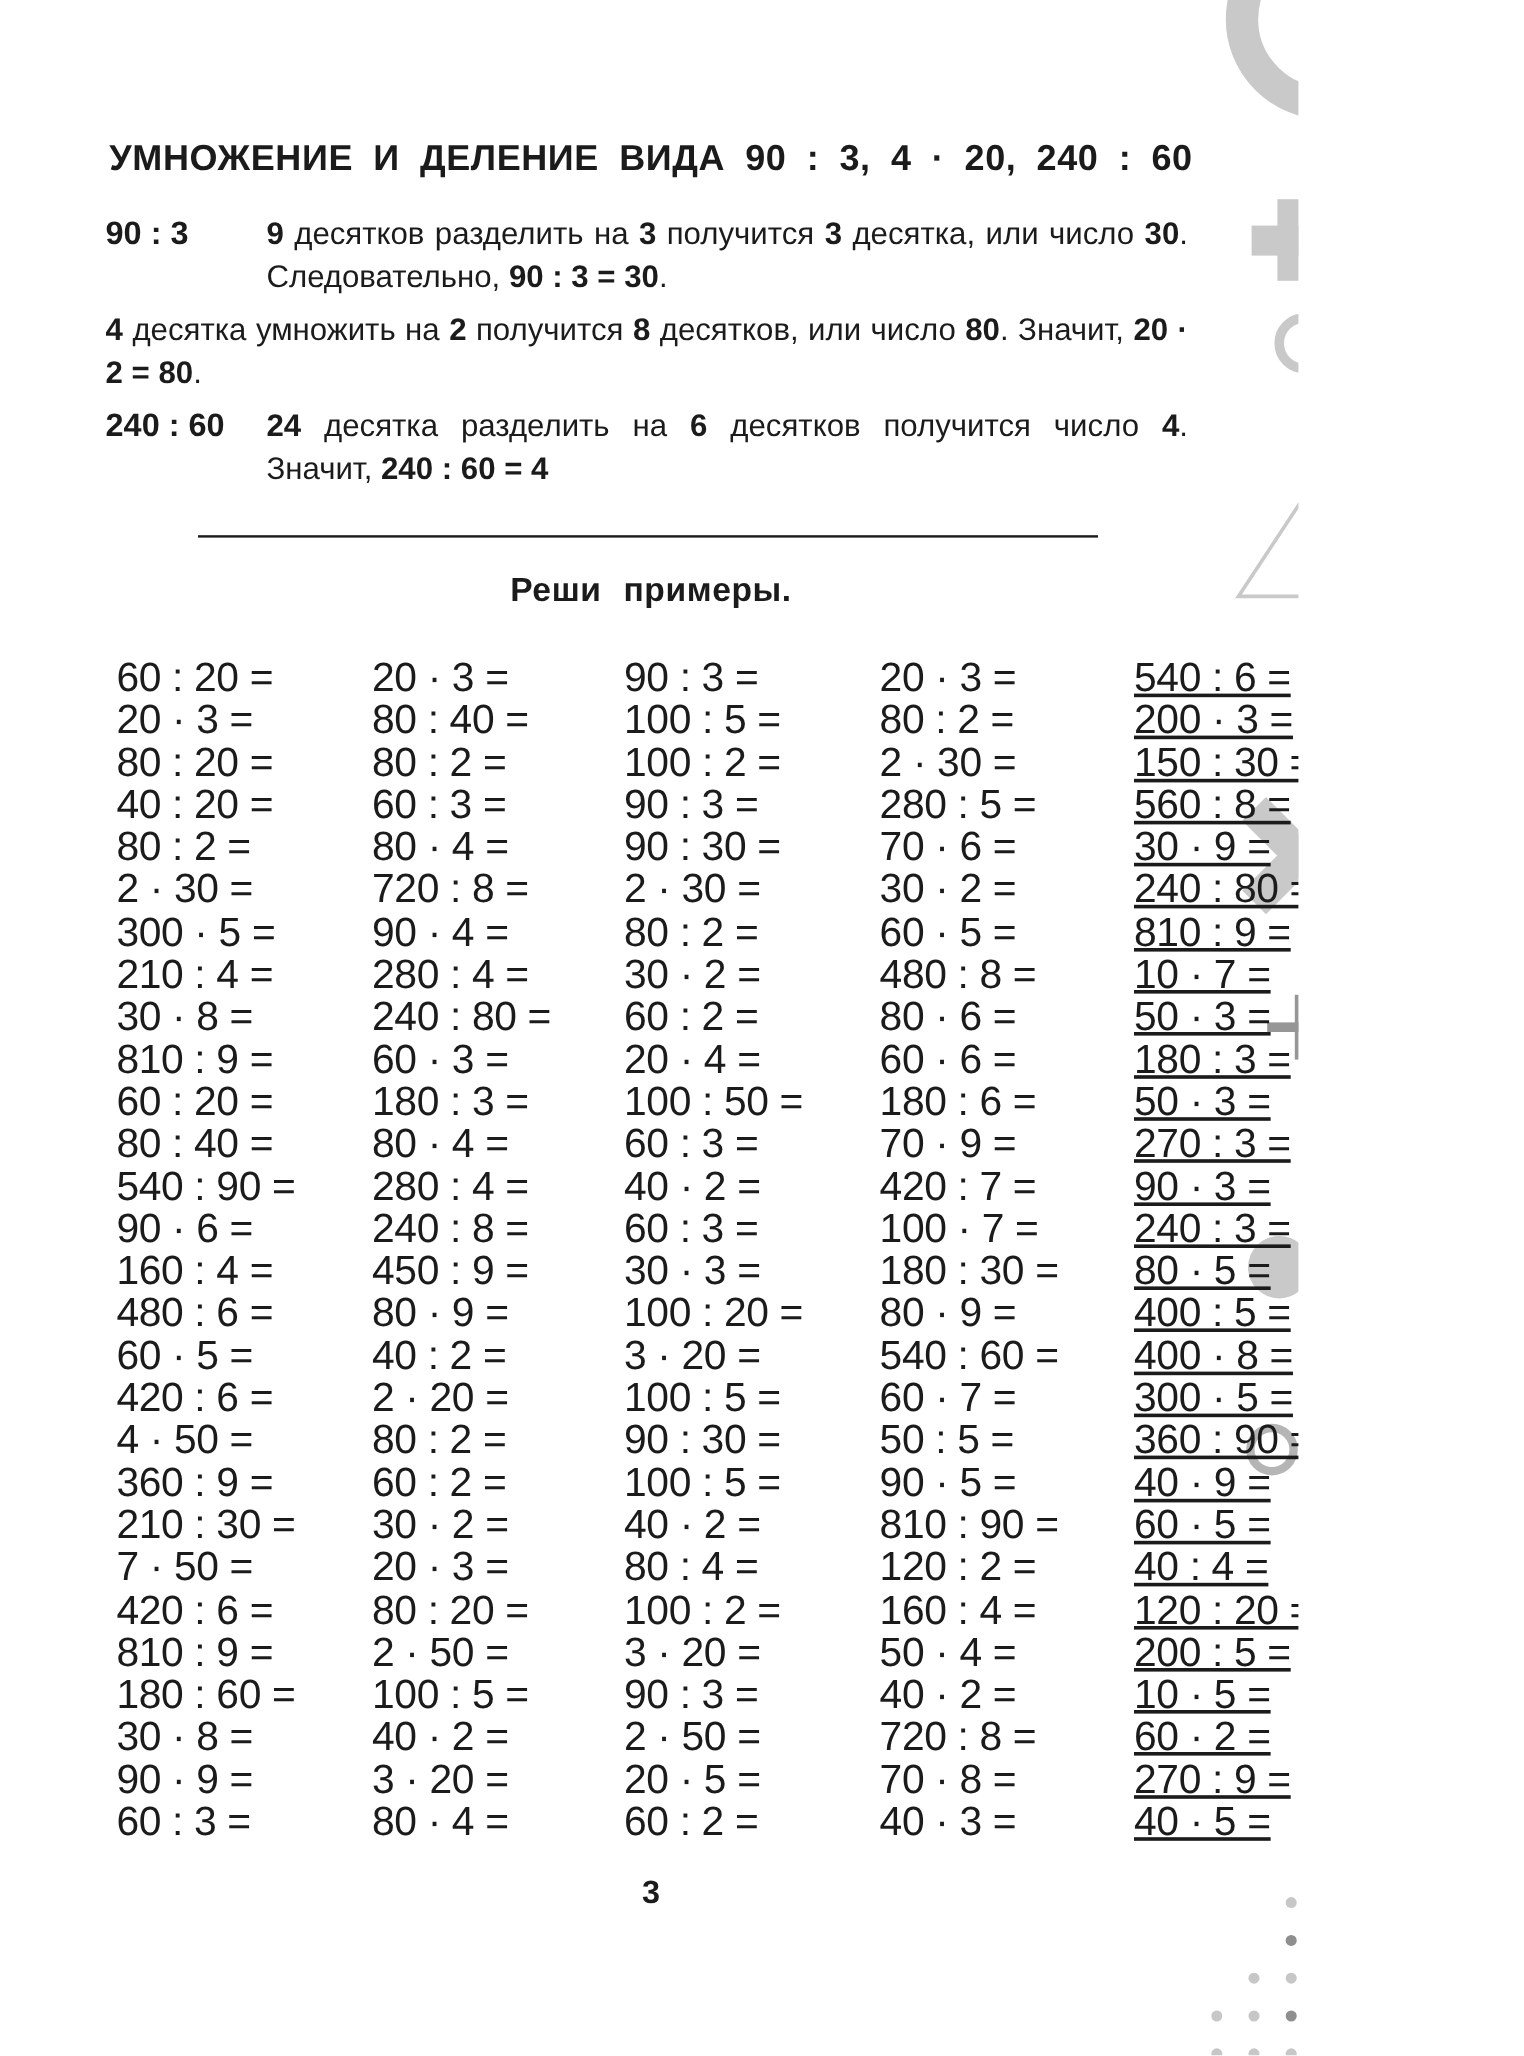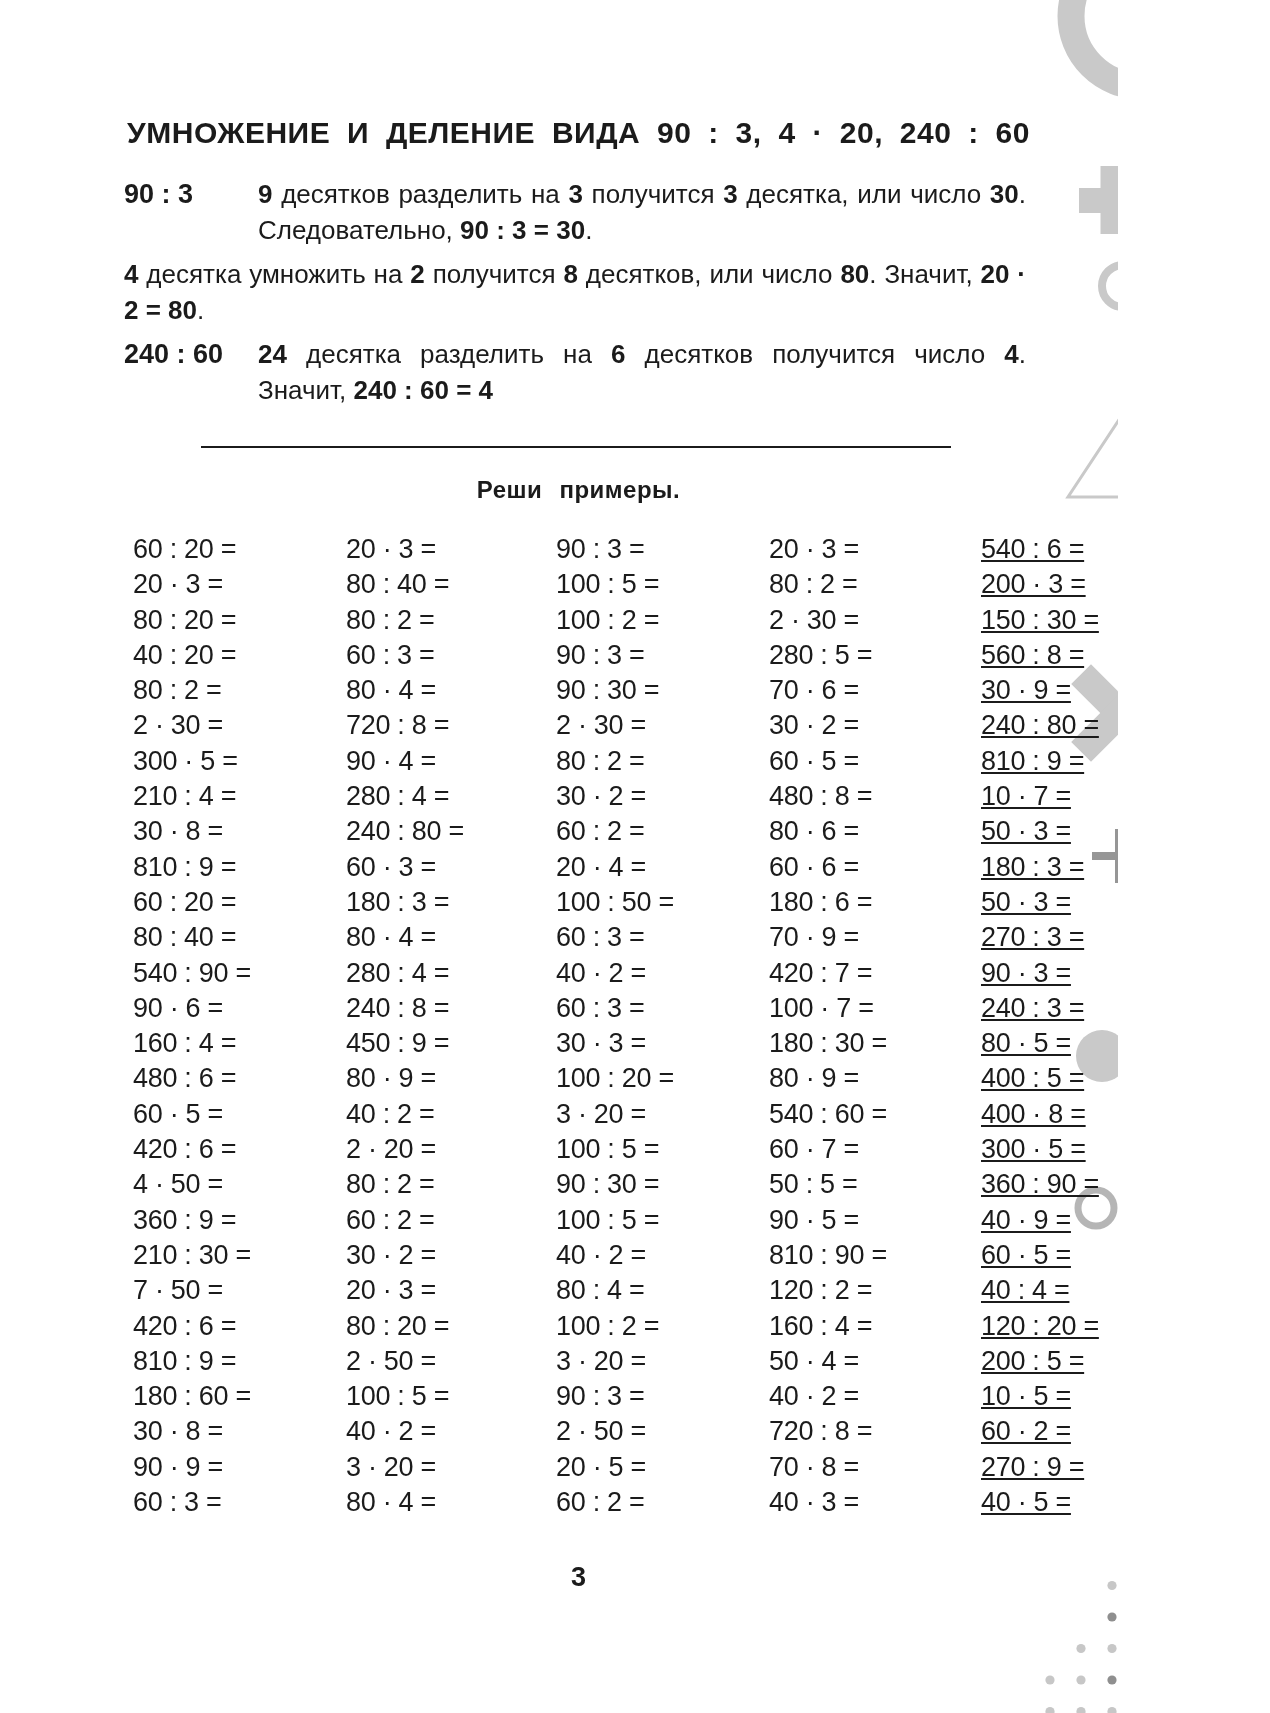--- a/index.html
+++ b/index.html
@@ -1,29 +1,29 @@
 <!DOCTYPE html>
 <html><head>
 <meta charset="utf-8">
 <style>
   html,body{margin:0;padding:0;background:#ffffff;}
   .page{position:relative;width:1082px;height:1713px;background:#fff;overflow:hidden;
-        font-family:"Liberation Sans",sans-serif;color:#1b1b1b;margin-left:36px;}
+        font-family:"Liberation Sans",sans-serif;color:#1b1b1b;}
   .decor{position:absolute;left:0;top:0;pointer-events:none;}
   .title{position:absolute;left:85px;top:116px;width:915px;text-align:center;
          font-size:30px;font-weight:700;letter-spacing:.5px;word-spacing:8px;white-space:nowrap;}
   .expl{position:absolute;left:88px;top:176px;width:902px;}
   .expl-row{display:flex;margin-bottom:8px;}
   .expl-term{flex:0 0 134px;width:134px;font-weight:700;font-size:27px;line-height:36px;}
   .expl-text{flex:1;font-size:26px;line-height:36px;text-align:justify;}
   .b{font-weight:700;}
   .rule{position:absolute;left:165px;top:446px;width:750px;height:0;border-top:2px solid #1b1b1b;}
   .section-header{position:absolute;left:85px;top:476px;width:915px;text-align:center;
-                  font-size:24px;font-weight:700;letter-spacing:.5px;word-spacing:10px;}
-  .ex-col{position:absolute;top:532px;font-size:27px;line-height:35.3px;letter-spacing:-.3px;white-space:nowrap;}
+                  font-size:28px;font-weight:700;letter-spacing:.5px;word-spacing:10px;}
+  .ex-col{position:absolute;top:548px;font-size:34px;line-height:35.3px;letter-spacing:-.3px;white-space:nowrap;}
   .ex-row{height:35.3px;}
   .page-number{position:absolute;left:85px;top:1562px;width:915px;text-align:center;
                font-size:27px;font-weight:700;}
 </style>
 </head>
 <body>
 
 <div class="page">
 
   <svg class="decor" width="1270" height="1713" viewBox="0 0 1270 1713">

